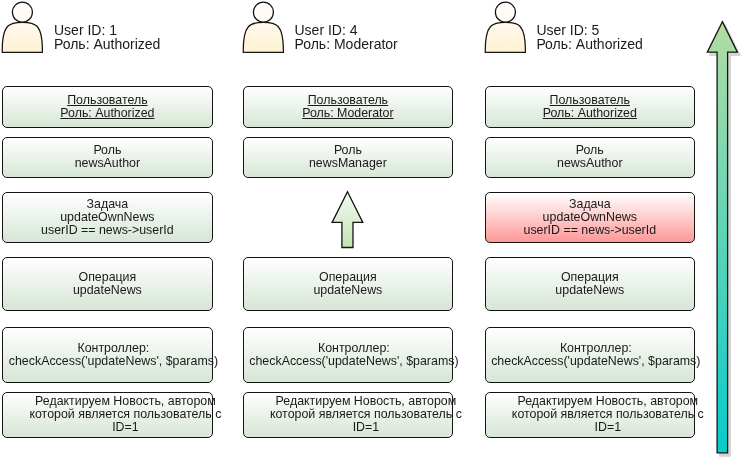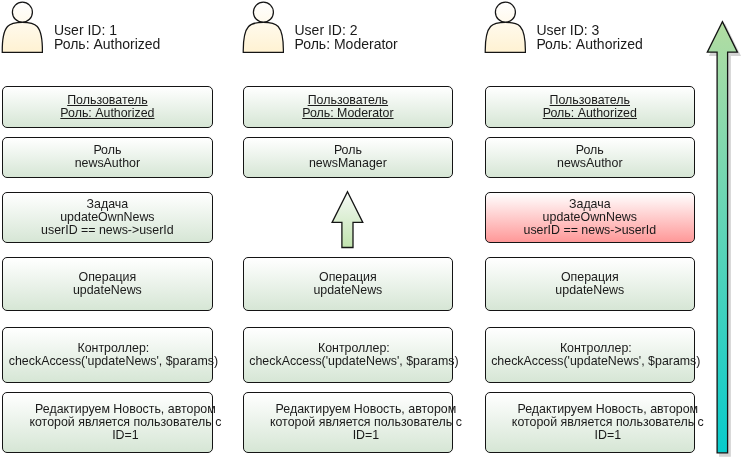--- a/index.html
+++ b/index.html
@@ -19,21 +19,21 @@
   
   .c1{left:2.1px;}
   .c2{left:242.6px;}
   .c3{left:484.5px;}
   .node{width:210.6px;}
   .r1{top:86.2px;height:41.8px;text-decoration:underline;}
   .r2{top:136.8px;height:41px;}
   .r3{top:192.4px;height:50.4px;}
   .r4{top:257.4px;height:54px;}
   .r5{top:327.4px;height:56px;padding-left:12px;}
-  .r6{top:391.9px;height:61px;padding-left:36px;}
+  .r6{top:391.9px;height:46px;padding-left:36px;}
 
   
   .actor{position:absolute;top:0;width:48px;height:56px;}
   .actor.c1{left:0.25px;}
   .actor.c2{left:240.75px;}
   .actor.c3{left:482.65px;}
   .actor-label{position:absolute;top:23.3px;
                font-size:14px;line-height:14px;color:#1a1a1a;white-space:pre;
                will-change:opacity;}
   .actor-label.c1{left:54px;}
@@ -74,21 +74,21 @@
   <div class="node c1 r5">Контроллер:
 checkAccess('updateNews', $params)</div>
   <div class="node c1 r6">Редактируем Новость, автором
 которой является пользователь с
 ID=1</div>
 
   <svg class="actor c2" viewBox="0 0 48 56">
     <path d="M2.25 52.3 L2.25 52 C1.95 23.5 9.95 22.4 22.4 22.4 C34.85 22.4 42.7 23.5 42.4 52 L42.4 52.3 Z" fill="url(#actorGrad)" stroke="#141414" stroke-width="1.25"></path>
     <circle cx="22.4" cy="12.15" r="10.0" fill="url(#actorGrad)" stroke="#141414" stroke-width="1.25"></circle>
   </svg>
-  <div class="actor-label c2">User ID: 2
+  <div class="actor-label c2">User ID: 4
 Роль: Moderator</div>
 
   <div class="node c2 r1">Пользователь
 Роль: Moderator</div>
   <div class="node c2 r2">Роль
 newsManager</div>
 
   <svg class="flow-arrow" viewBox="0 0 36 60">
     <defs>
       <linearGradient id="flowGrad" x1="0" y1="1.7" x2="0" y2="57.5" gradientUnits="userSpaceOnUse">
@@ -104,21 +104,21 @@
   <div class="node c2 r5">Контроллер:
 checkAccess('updateNews', $params)</div>
   <div class="node c2 r6">Редактируем Новость, автором
 которой является пользователь с
 ID=1</div>
 
   <svg class="actor c3" viewBox="0 0 48 56">
     <path d="M2.25 52.3 L2.25 52 C1.95 23.5 9.95 22.4 22.4 22.4 C34.85 22.4 42.7 23.5 42.4 52 L42.4 52.3 Z" fill="url(#actorGrad)" stroke="#141414" stroke-width="1.25"></path>
     <circle cx="22.4" cy="12.15" r="10.0" fill="url(#actorGrad)" stroke="#141414" stroke-width="1.25"></circle>
   </svg>
-  <div class="actor-label c3">User ID: 3
+  <div class="actor-label c3">User ID: 5
 Роль: Authorized</div>
 
   <div class="node c3 r1">Пользователь
 Роль: Authorized</div>
   <div class="node c3 r2">Роль
 newsAuthor</div>
   <div class="node c3 r3 is-error">Задача
 updateOwnNews
 userID == news-&gt;userId</div>
   <div class="node c3 r4">Операция

